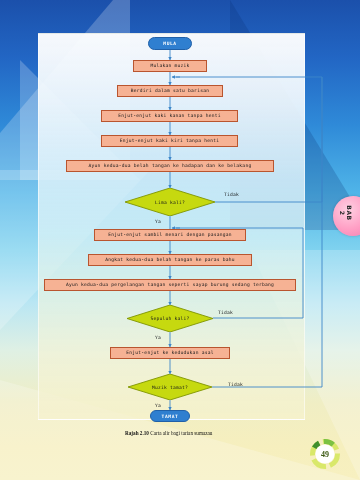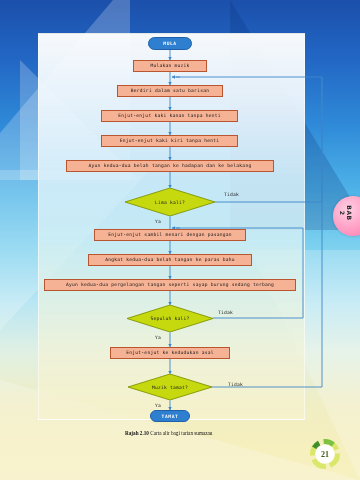--- a/index.html
+++ b/index.html
@@ -247,14 +247,14 @@
   <div class="lbl">BAB 2</div>
 </div>
 
 <div id="page-badge">
   <svg width="34" height="34" style="position:absolute;left:0;top:0;">
     <circle cx="17" cy="17" r="12.5" fill="none" stroke="#d9e86a" stroke-width="5" stroke-dasharray="15 4" transform="rotate(-90 17 17)"></circle>
     <circle cx="17" cy="17" r="12.5" fill="none" stroke="#7cc242" stroke-width="5" stroke-dasharray="10 68" transform="rotate(-95 17 17)"></circle>
     <circle cx="17" cy="17" r="12.5" fill="none" stroke="#3f8f2e" stroke-width="5" stroke-dasharray="7 71" transform="rotate(-150 17 17)"></circle>
     <circle cx="17" cy="17" r="9.6" fill="#ffffff"></circle>
   </svg>
-  <div class="num">21</div>
+  <div class="num">49</div>
 </div>
 
 </body></html>

